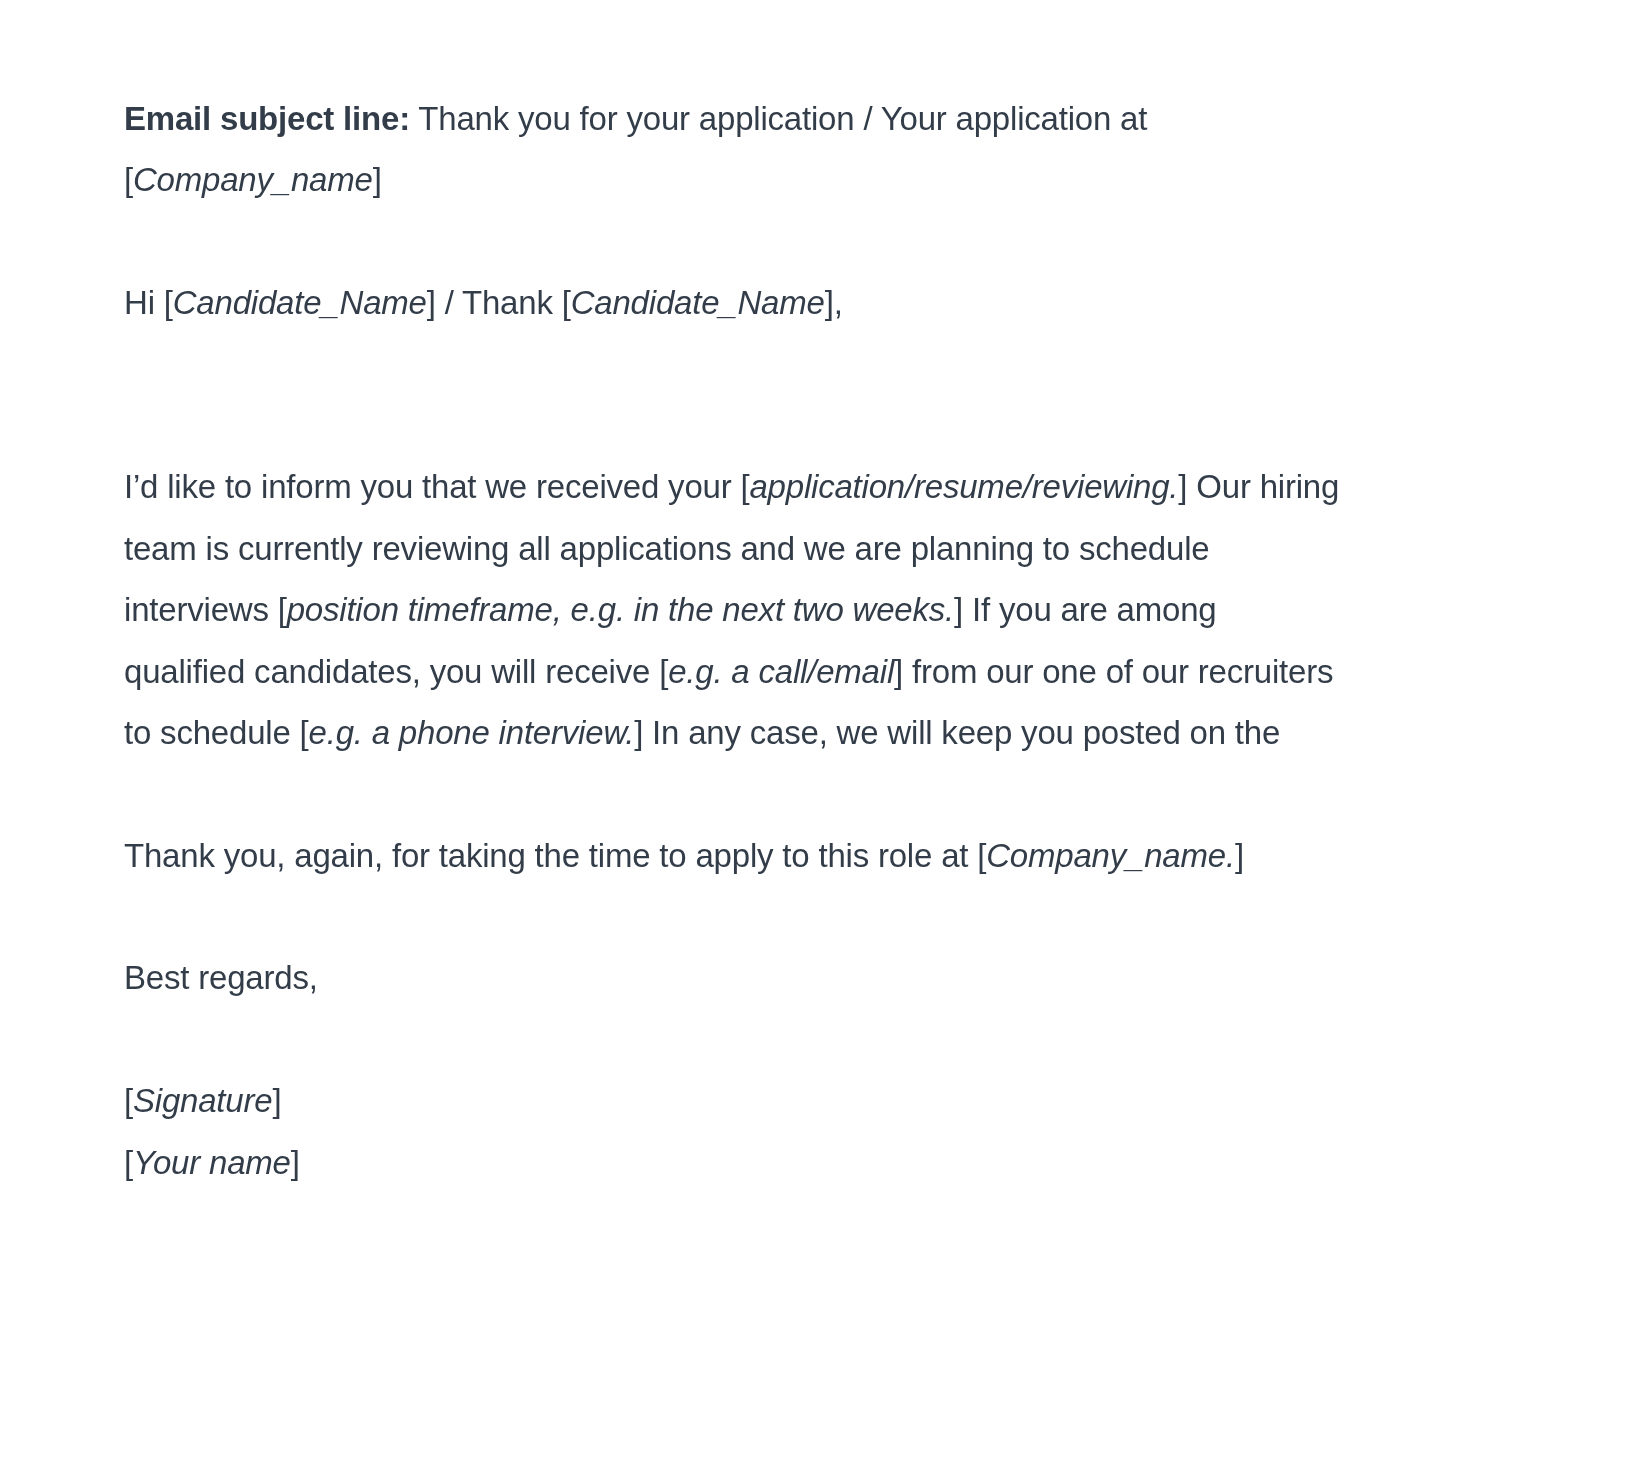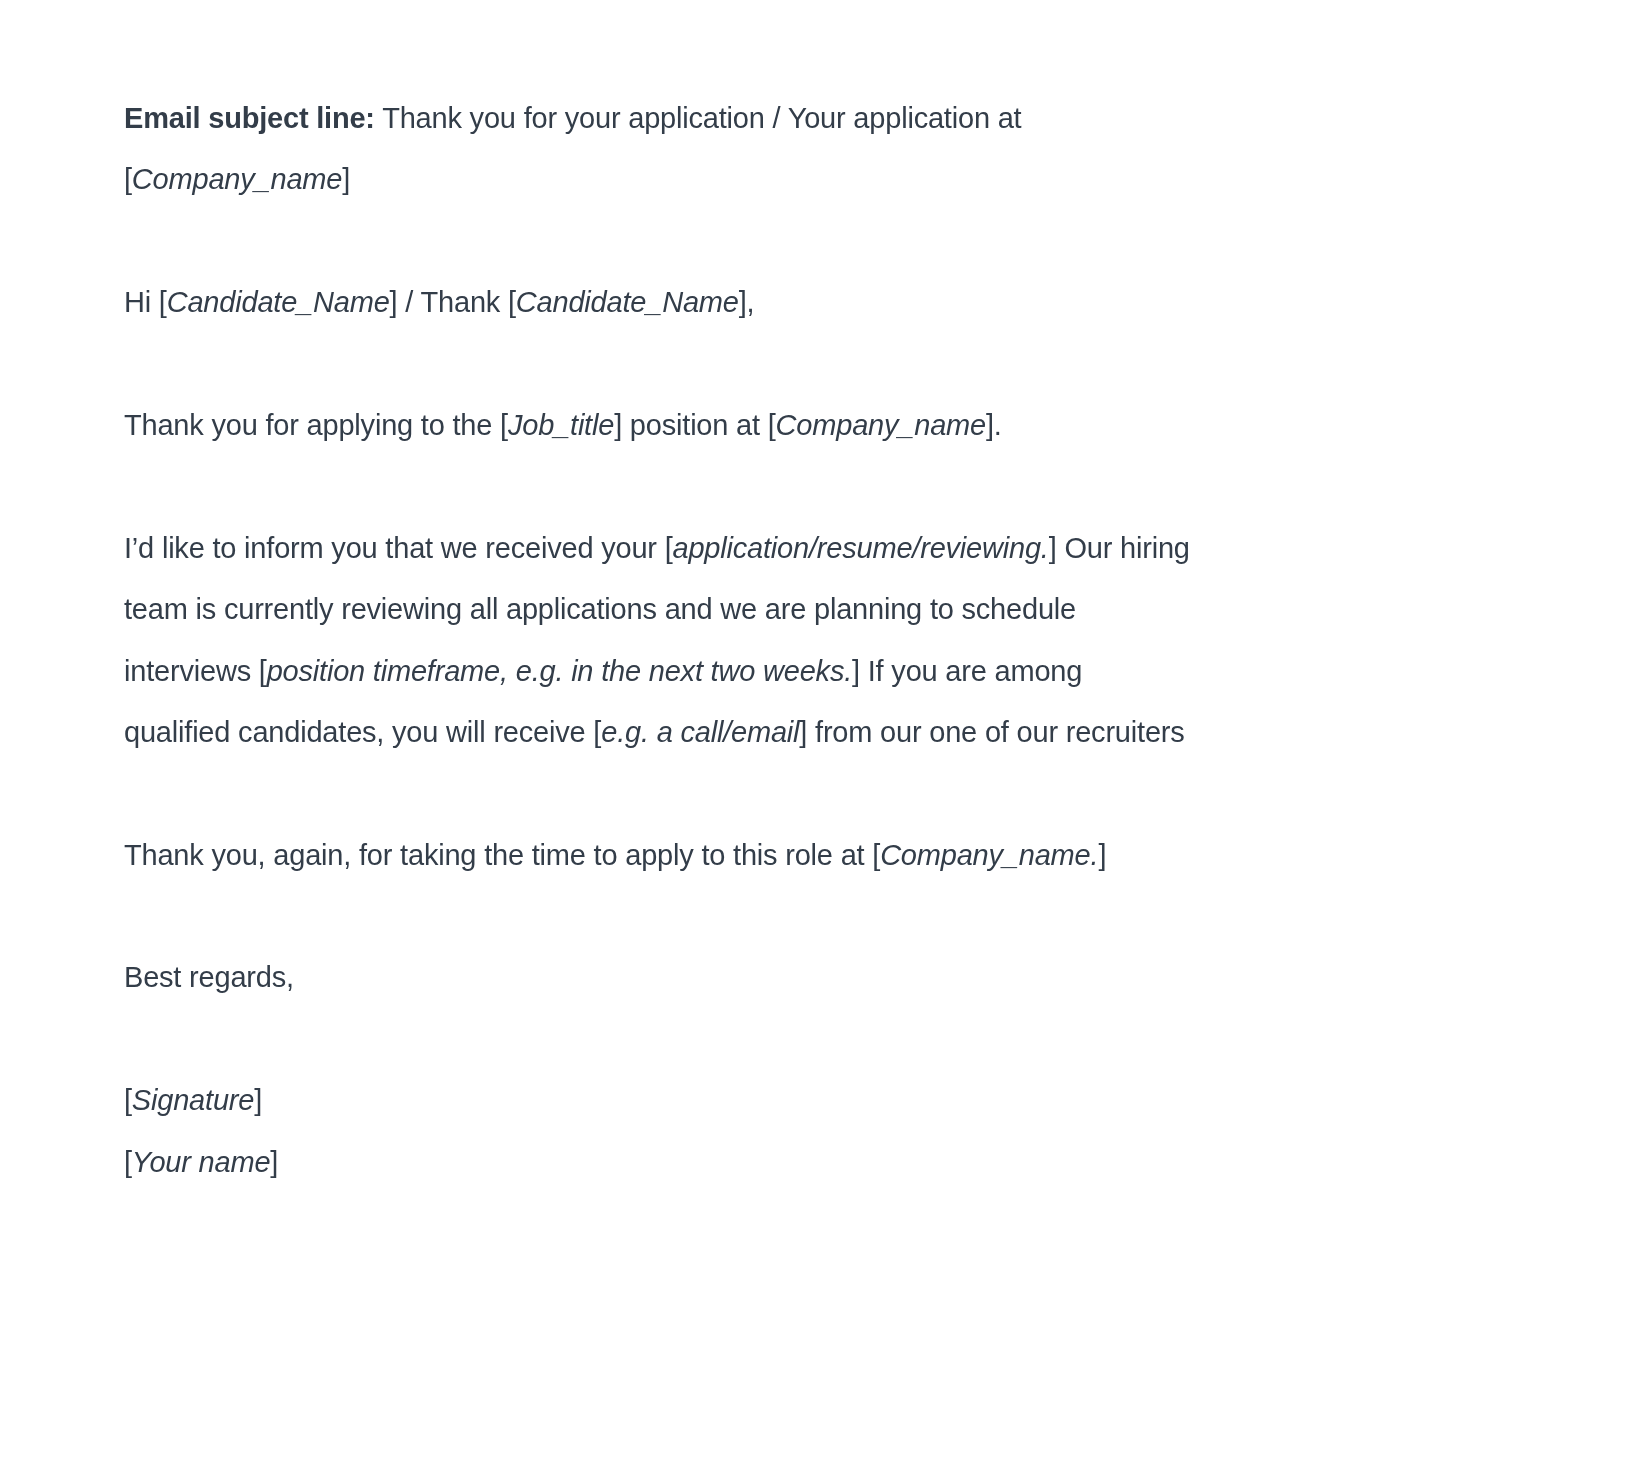--- a/index.html
+++ b/index.html
@@ -3,21 +3,21 @@
   <meta charset="utf-8">
   <style>
     html, body { margin: 0; padding: 0; background: #ffffff; }
     body {
       width: 1635px; height: 1473px; overflow: hidden;
       font-family: "Liberation Sans", "DejaVu Sans", sans-serif;
       color: #333d49;
     }
     .doc {
       position: absolute; left: 124px; top: 88px;
-      font-size: 29px; line-height: 61.4px;
+      font-size: 33px; line-height: 61.4px;
       letter-spacing: -0.2px;
       white-space: nowrap;
     }
     .line { height: 61.4px; }
     .blank { height: 61.4px; }
     b { font-weight: 700; }
     i { font-style: italic; }
   </style>
 </head>
 <body>
@@ -30,37 +30,37 @@
   <div class="line">
     <span>[</span><i>Company_name</i><span>]</span>
   </div>
   <div class="blank"></div>
 
   <div class="line">
     <span>Hi [</span><i>Candidate_Name</i><span>] / Thank [</span><i>Candidate_Name</i><span>],</span>
   </div>
   <div class="blank"></div>
 
-  <div class="line">
-    <span>Thank you for applying to the [</span><i>Job_title</i><span>] position at [</span><i>Company_name</i><span>].</span>
-  </div>
   <div class="blank"></div>
 
   <div>
     <div class="line">
       <span>I’d like to inform you that we received your [</span><i>application/resume/reviewing.</i><span>] Our hiring</span>
     </div>
     <div class="line">
       <span>team is currently reviewing all applications and we are planning to schedule</span>
     </div>
     <div class="line">
       <span>interviews [</span><i>position timeframe, e.g. in the next two weeks.</i><span>] If you are among</span>
     </div>
     <div class="line">
       <span>qualified candidates, you will receive [</span><i>e.g. a call/email</i><span>] from our one of our recruiters</span>
+    </div>
+    <div class="line">
+      <span>to schedule [</span><i>e.g. a phone interview.</i><span>] In any case, we will keep you posted on the</span>
     </div>
   </div>
   <div class="blank"></div>
 
   <div class="line">
     <span>Thank you, again, for taking the time to apply to this role at [</span><i>Company_name.</i><span>]</span>
   </div>
   <div class="blank"></div>
 
   <div class="line">Best regards,</div>

